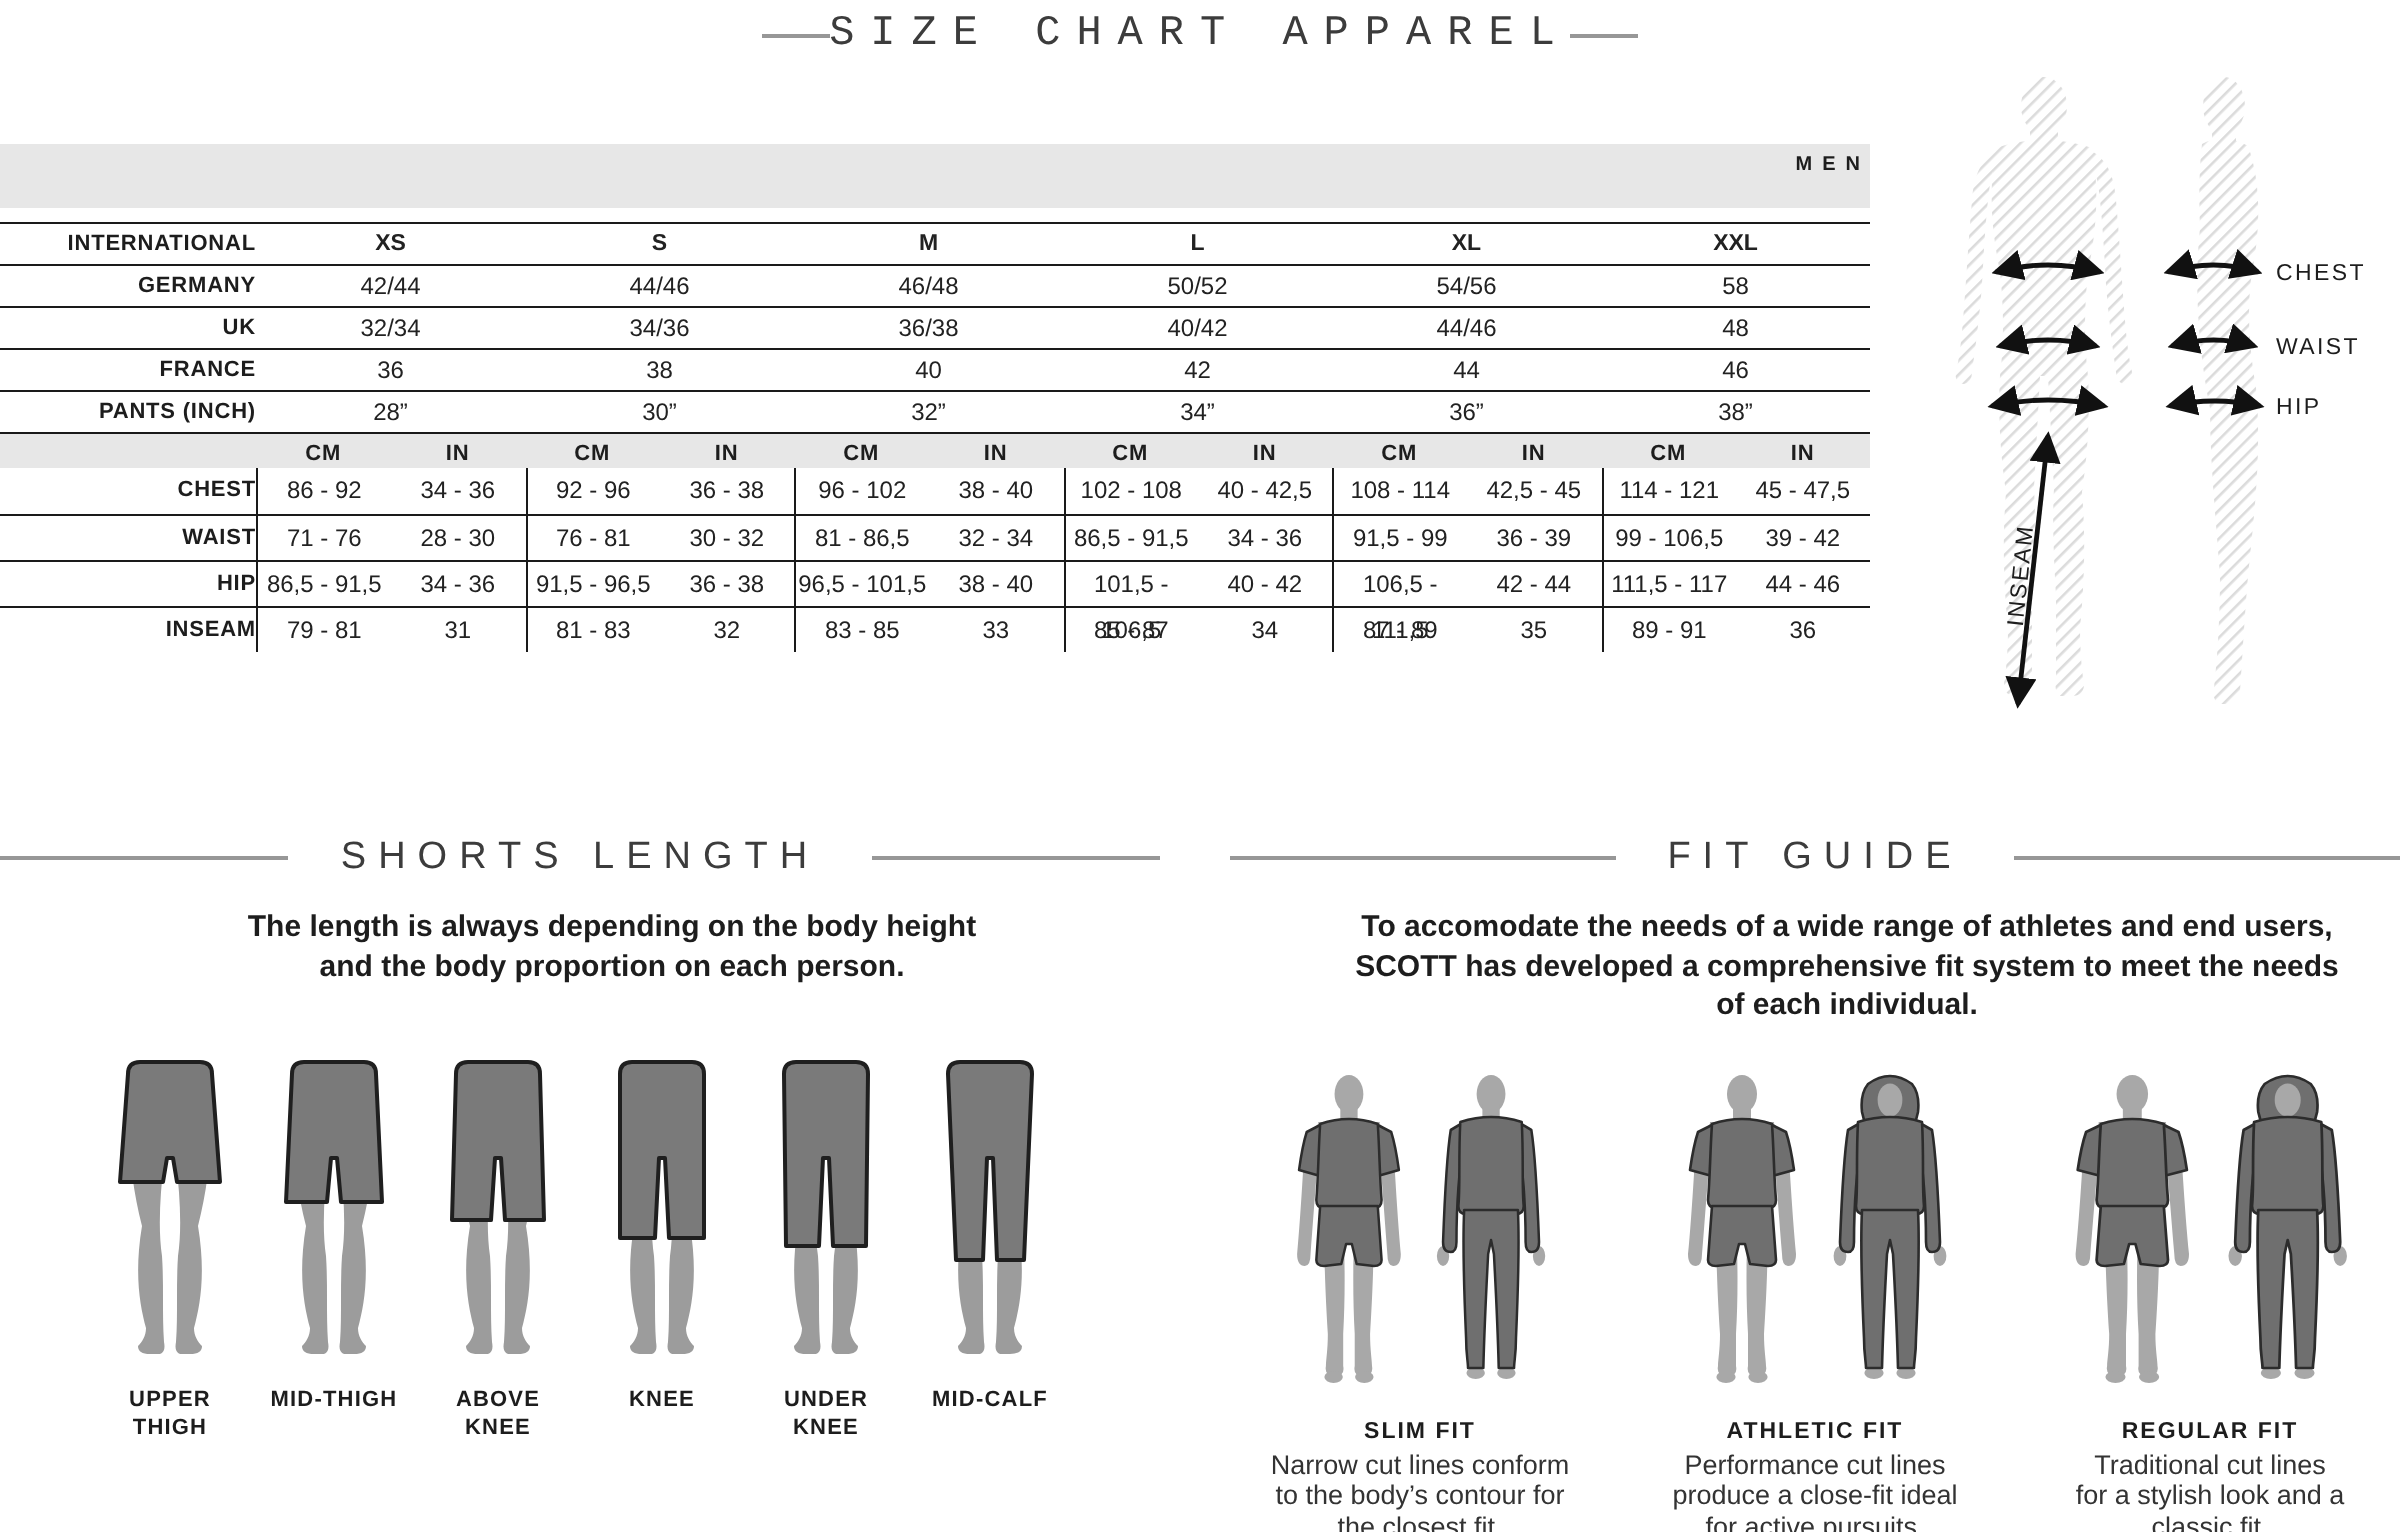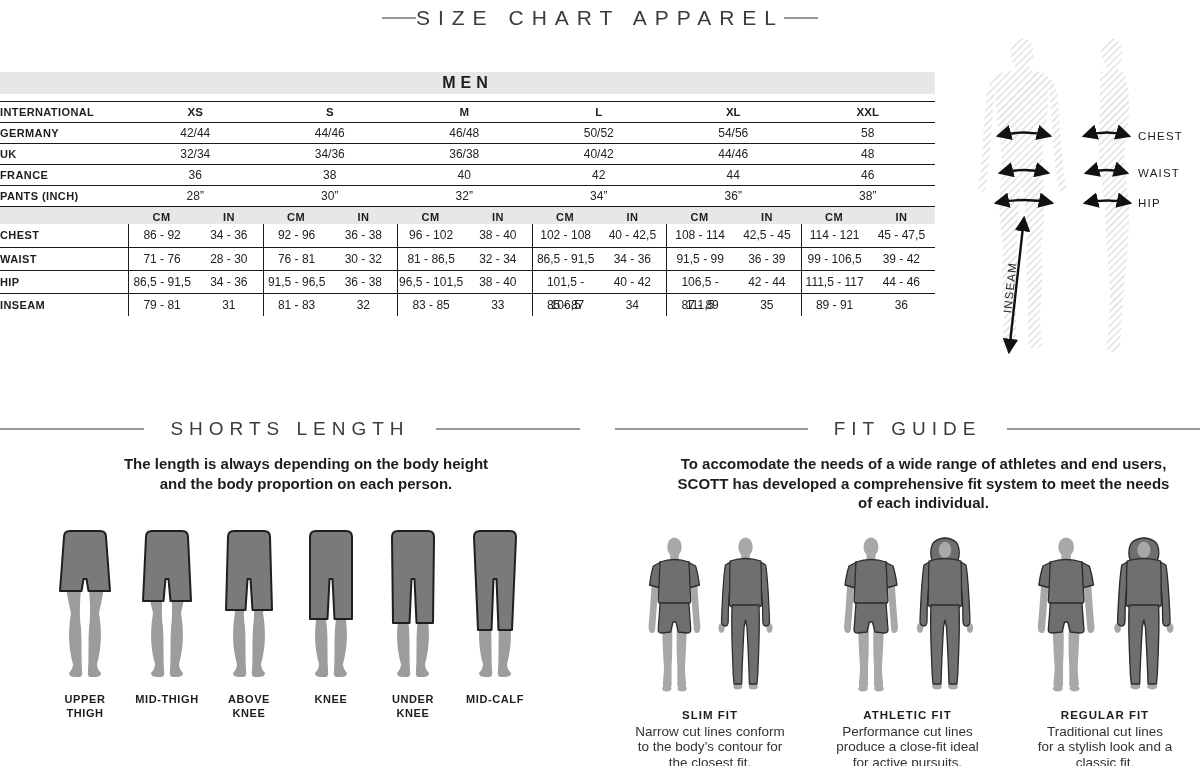--- a/index.html
+++ b/index.html
@@ -6,30 +6,30 @@
     --band-gray:#e7e7e7; --line-dark:#1a1a1a; --rule-gray:#979797;
     --text-dark:#1d1d1d; --title-gray:#3c3c3c;
     --leg-gray:#9c9c9c; --shorts-gray:#7a7a7a; --body-gray:#a8a8a8; --garment-gray:#6f6f6f;
   }
   *{margin:0;padding:0;box-sizing:border-box;}
   html,body{width:1200px;height:766px;background:#fff;overflow:hidden;
     font-family:"Liberation Sans",sans-serif;color:var(--text-dark);}
   .abs{position:absolute;}
 
   
-  .page-title-row{left:0;top:6px;width:1200px;display:flex;align-items:center;justify-content:center;}
+  .page-title-row{left:0;top:6px;width:1200px;display:flex;align-items:center;justify-content:center;font-family:Liberation Mono, monospace;}
   .page-title-row h1{font-size:21px;font-weight:400;letter-spacing:8px;color:var(--title-gray);white-space:nowrap;}
   .dash{width:34px;height:2px;background:var(--rule-gray);}
 
   
   .size-table{left:0;top:72px;width:935px;display:grid;grid-template-columns:128px repeat(12,1fr);}
-  .size-table .band{grid-column:1/-1;height:22px;line-height:22px;background:var(--band-gray);
-    text-align:center;font-weight:700;font-size:16px;letter-spacing:5px;}
+  .size-table .band{grid-column:1/-1;height:32px;line-height:22px;background:var(--band-gray);
+    text-align:right;font-weight:700;font-size:10px;letter-spacing:5px;}
   .size-table .spacer{grid-column:1/-1;height:7px;}
-  .size-table .lbl{font-weight:700;font-size:11px;letter-spacing:.4px;text-align:left;}
+  .size-table .lbl{font-weight:700;font-size:11px;letter-spacing:.4px;text-align:right;}
   .size-table .val{font-size:12px;text-align:center;color:#222;}
   .size-table .bold{font-weight:700;font-size:11.5px;}
   .size-table .span2{grid-column:span 2;}
   .size-table .s-top{height:21px;line-height:21px;border-top:1px solid var(--line-dark);}
   .size-table .ub{height:18px;line-height:21px;background:var(--band-gray);border-top:1px solid var(--line-dark);
     text-align:center;font-weight:700;font-size:11px;letter-spacing:.5px;}
   .size-table .m{height:23px;line-height:23px;}
   .size-table .vline{border-left:1px solid var(--line-dark);}
   .size-table .hline{border-top:1px solid var(--line-dark);}
 

